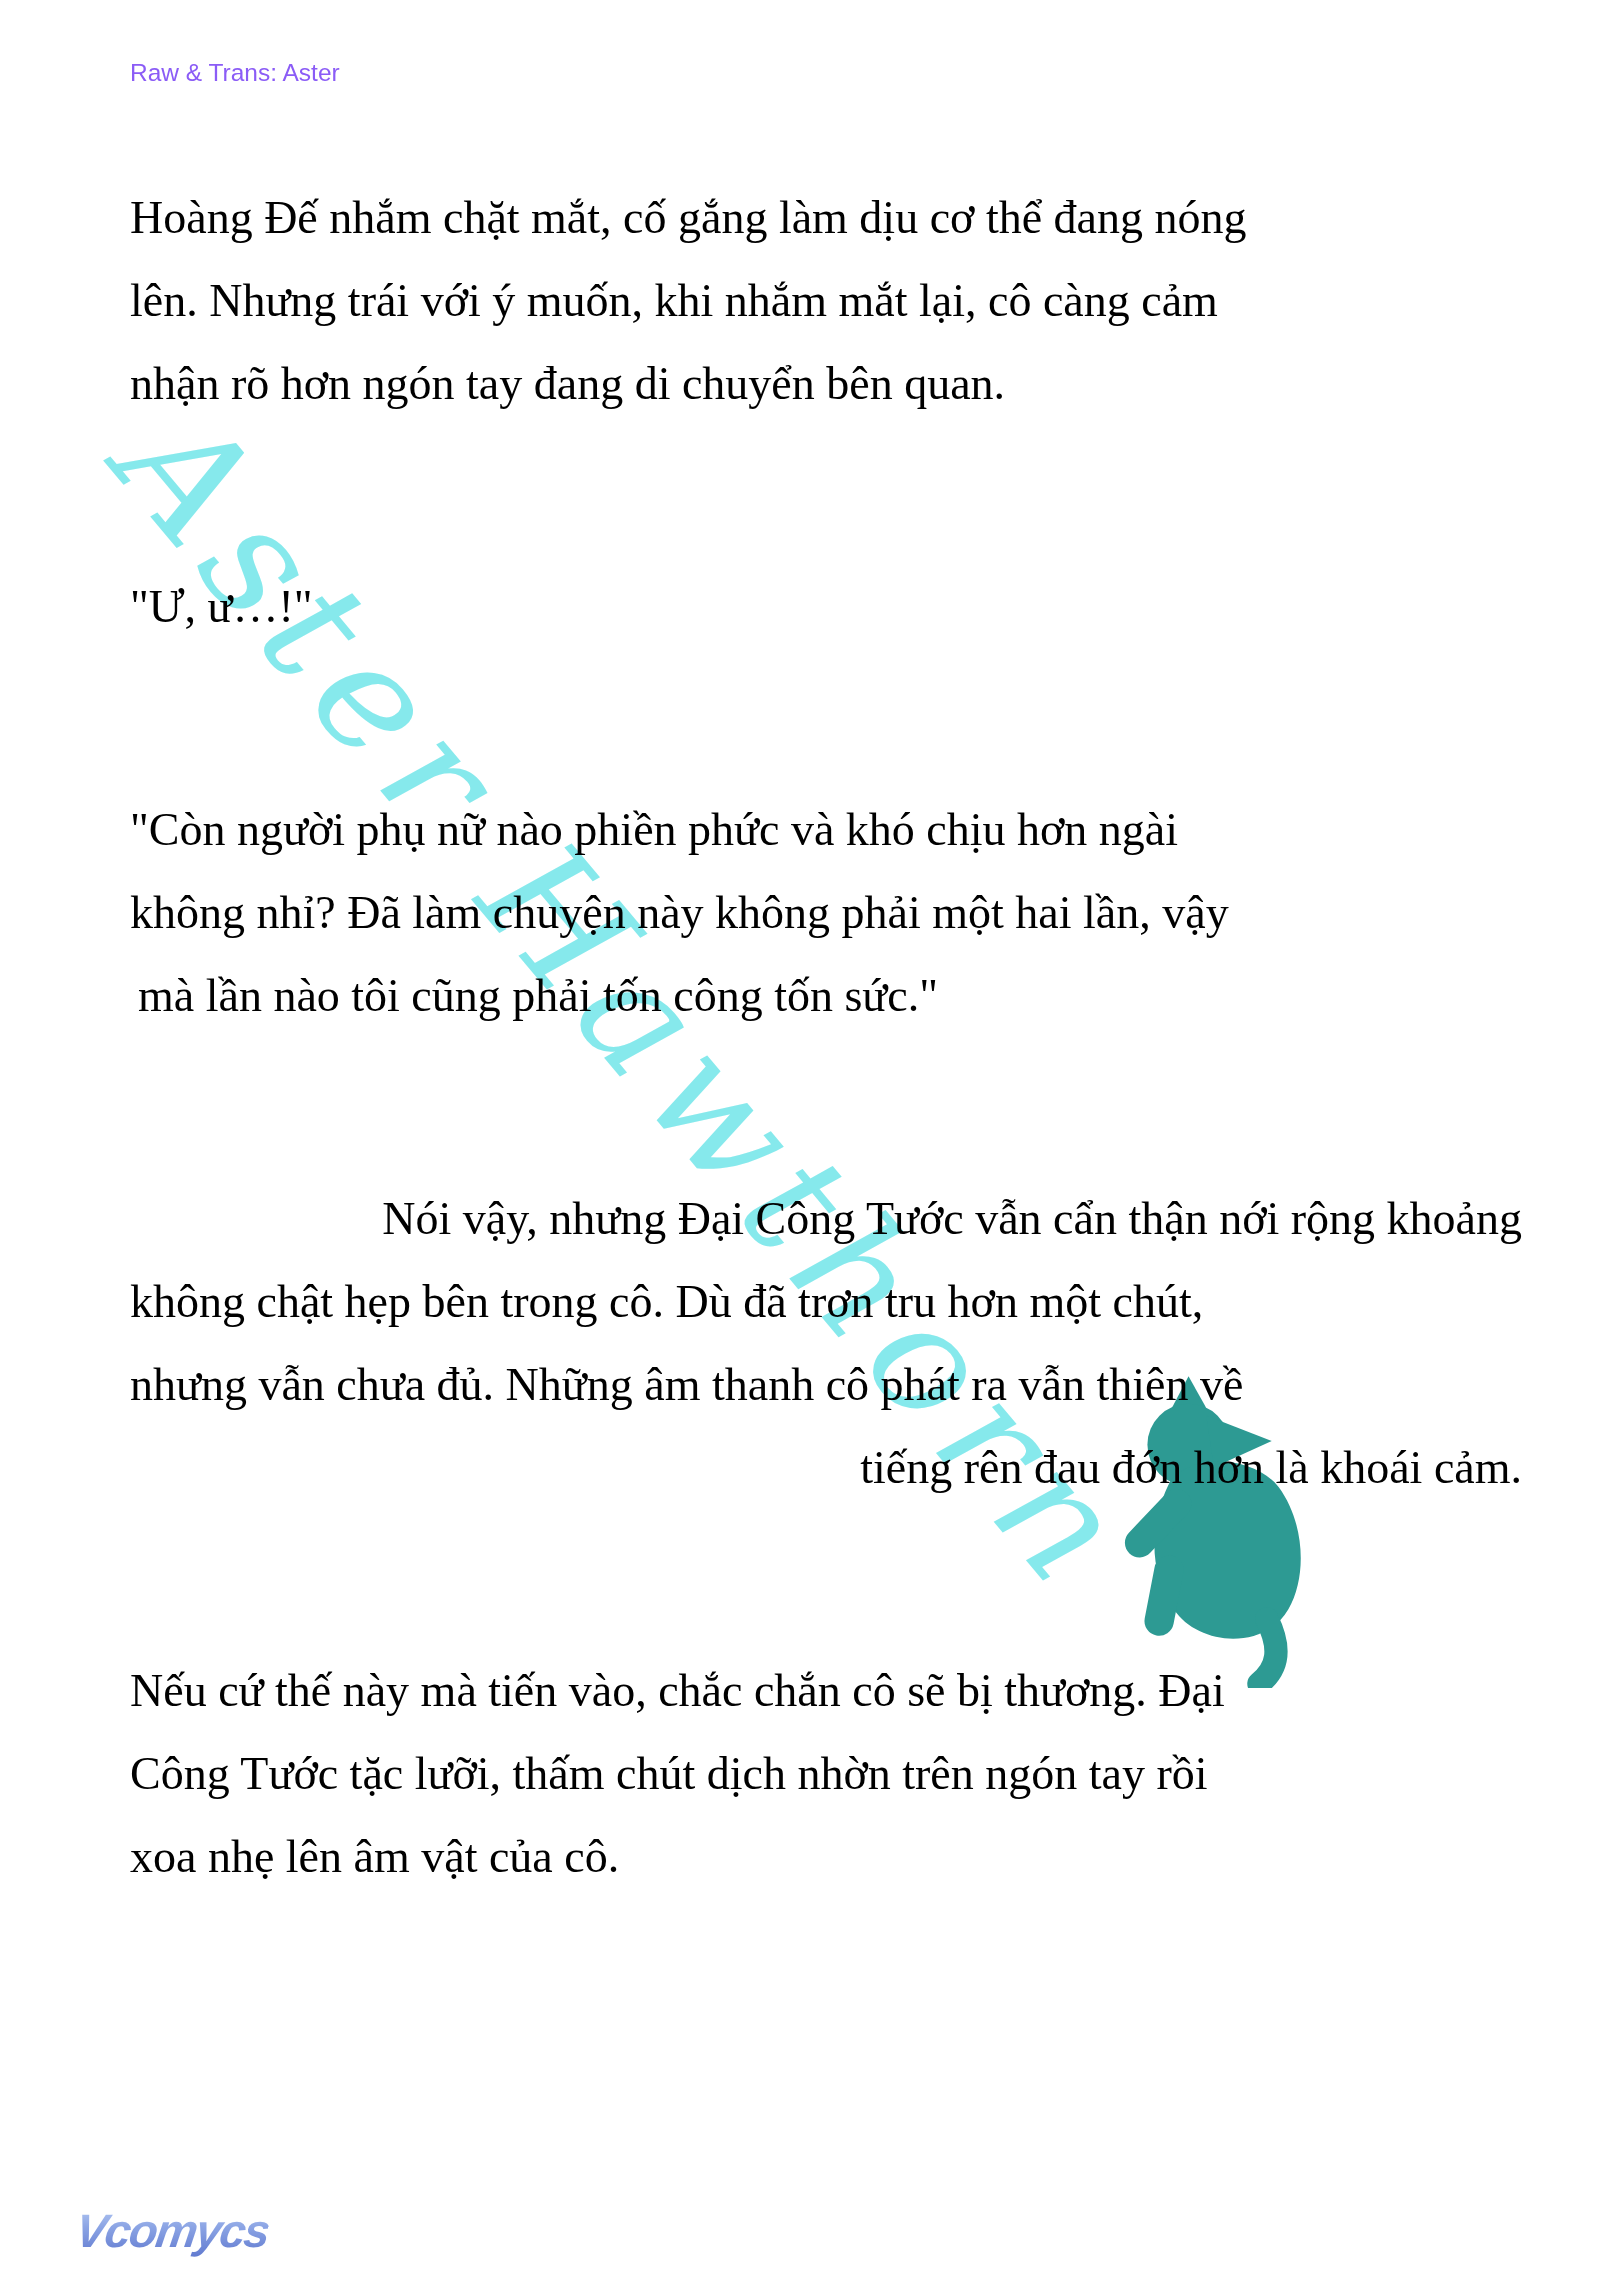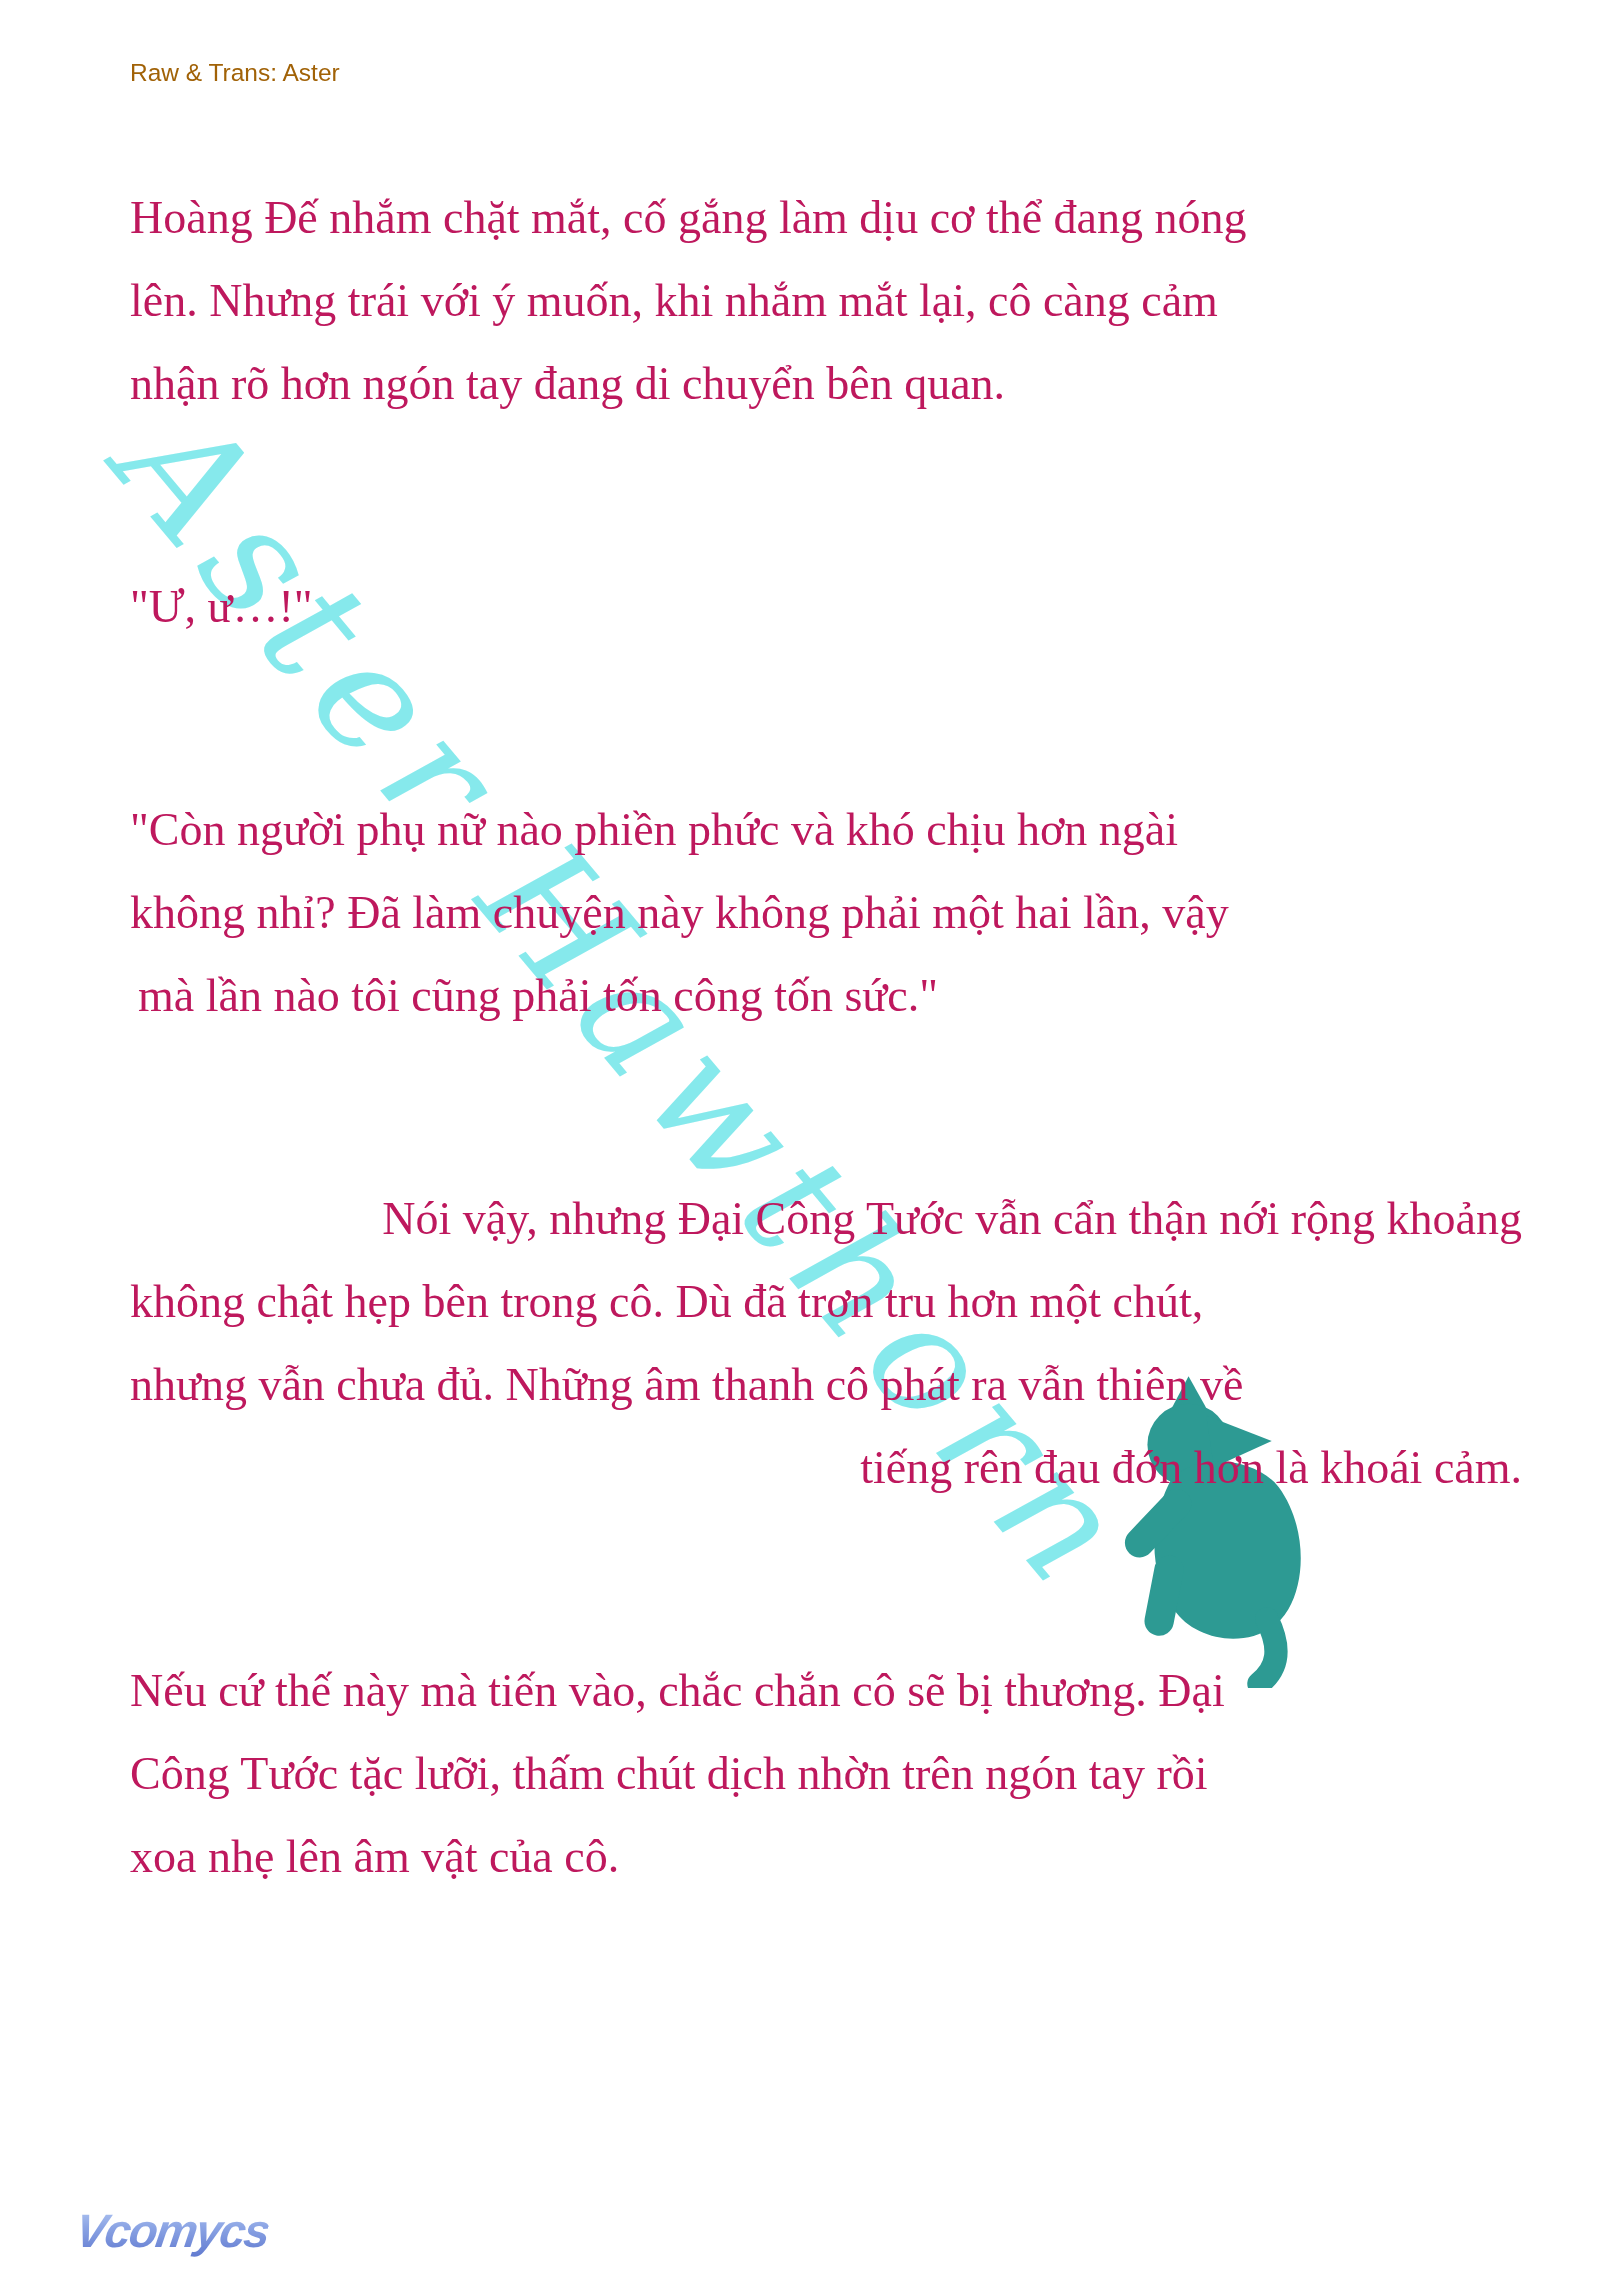--- a/index.html
+++ b/index.html
@@ -6,21 +6,21 @@
   .page{
     position:relative;
     width:1621px;height:2293px;
     background:#ffffff;
     overflow:hidden;
     font-family:"Liberation Serif", serif;
   }
   .credit{
     position:absolute;left:130px;top:59px;
     font-family:"Liberation Sans", sans-serif;
-    font-size:24.5px;color:#a16207;
+    font-size:24.5px;color:#8b5cf6;
     z-index:3;
   }
   .watermark{
     position:absolute;left:221px;top:377px;
     transform:rotate(50deg);
     transform-origin:0 0;
     font-family:"DejaVu Serif", serif;
     font-style:italic;
     font-size:155px;
     letter-spacing:15.7px;
@@ -35,21 +35,21 @@
     z-index:1;
   }
   .content{
     position:absolute;left:130px;top:176px;width:1392px;
     z-index:2;
   }
   .content p{
     margin:0 0 140px 0;
     font-size:46px;
     line-height:83px;
-    color:#be185d;
+    color:#000000;
   }
   .content .line{white-space:nowrap;}
   .footer{
     position:absolute;left:0;top:2053px;width:1621px;
     text-align:center;
     font-family:"Liberation Sans", sans-serif;
     font-weight:bold;font-style:italic;
     font-size:29px;line-height:53px;
     color:#3e7d2c;
     z-index:2;

